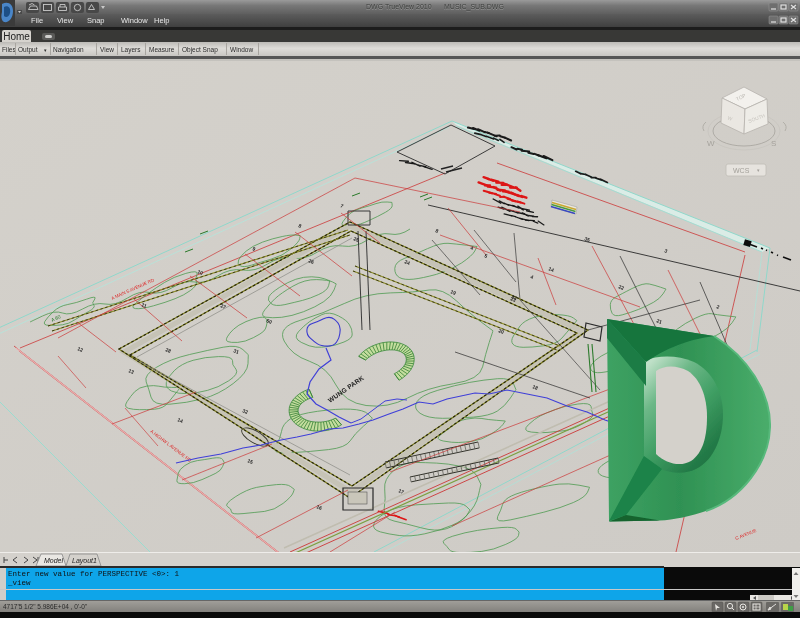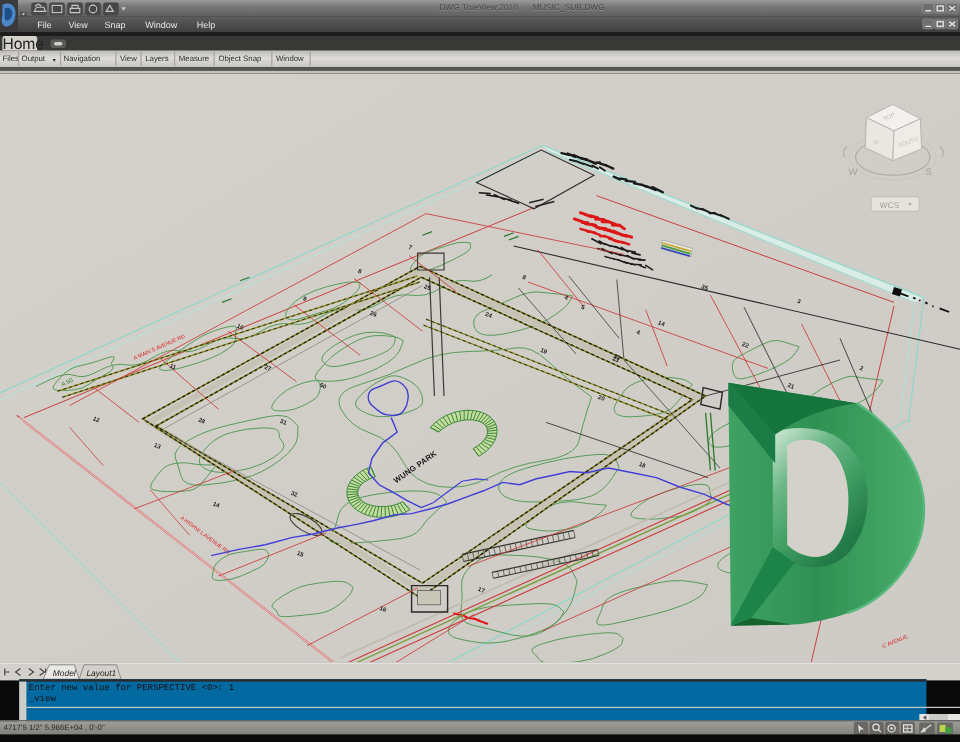--- a/index.html
+++ b/index.html
@@ -1,31 +1,31 @@
 <!DOCTYPE html>
 <html><head>
 <meta charset="utf-8">
 <style>
 html,body{margin:0;padding:0;background:#000;}
 .app{position:relative;width:800px;height:618px;background:#0a0a0a;font-family:"Liberation Sans",sans-serif;overflow:hidden;filter:blur(0.25px);text-decoration:underline;}
 .titlebar{position:absolute;left:0;top:0;width:800px;height:14px;background:linear-gradient(#9a9a9a,#777 40%,#5f5f5f);}
 .menubar{position:absolute;left:0;top:14px;width:800px;height:13px;background:linear-gradient(#5c5c5c,#3f3f3f);}
 .menudark{position:absolute;left:0;top:27px;width:800px;height:3px;background:#1c1c1c;}
 .tabrow{position:absolute;left:0;top:30px;width:800px;height:12px;background:#383836;}
-.hometab{position:absolute;left:2px;top:30px;width:29px;height:12px;background:#d6d3ce;color:#222;font-size:13px;text-align:center;line-height:13px;border-radius:2px 2px 0 0;}
+.hometab{position:absolute;left:2px;top:30px;width:29px;height:12px;background:#d6d3ce;color:#222;font-size:10px;text-align:center;line-height:13px;border-radius:2px 2px 0 0;}
 .minbtn{position:absolute;left:42px;top:33px;width:13px;height:7px;background:#5a5a58;border-radius:2px;}
 .minbtn:after{content:"";position:absolute;left:3px;top:2px;width:7px;height:3px;background:#cfcfcd;border-radius:2px;}
 .ribbon{position:absolute;left:0;top:42px;width:800px;height:14px;background:linear-gradient(#bcbab6,#dedcd8 45%,#c8c6c2);color:#2a2a2a;font-size:6.5px;}
 .ribbon span{position:absolute;top:4px;white-space:nowrap;}
 .ribbon i{position:absolute;top:1px;width:1px;height:12px;background:#a8a5a0;}
 .ribline{position:absolute;left:0;top:56px;width:800px;height:3px;background:#555;}
 .ribline2{position:absolute;left:0;top:59px;width:800px;height:2px;background:#c4c2bd;}
 .canvas{position:absolute;left:0;top:61px;width:800px;height:491px;}
 .sheettabs{position:absolute;left:0;top:552px;width:800px;height:14px;background:#d4d1cc;border-top:1px solid #efedea;font-size:7px;color:#222;}
-.cmdwin{position:absolute;left:16px;top:566px;width:756px;height:34px;background:#0369a1;border-top:2px solid #2a2a2a;}
+.cmdwin{position:absolute;left:0;top:566px;width:664px;height:34px;background:#0ea5e9;border-top:2px solid #2a2a2a;}
 .cmdtext{position:absolute;left:8px;top:2px;font-family:"Liberation Mono",monospace;font-size:7.5px;color:#111;line-height:9px;white-space:pre;}
 .cmdsep{position:absolute;left:0;top:21px;width:792px;height:1px;background:#c8c8c8;}
 .statusbar{position:absolute;left:0;top:600px;width:800px;height:12px;background:linear-gradient(#a09e99,#807e7a);border-top:1px solid #666;}
 .statustext{position:absolute;left:3px;top:2px;font-size:6.5px;color:#2a2a2a;}
 .blackbottom{position:absolute;left:0;top:612px;width:800px;height:6px;background:#0a0a0a;}
 .mtext{position:absolute;color:#e6e6e6;font-size:7.5px;top:16px;}
 .ttext{position:absolute;color:#3f413f;font-size:7px;top:3px;text-shadow:0 1px 0 rgba(255,255,255,0.25);}
 </style>
 </head>
 <body>
@@ -54,21 +54,21 @@
       <path d="M58.5,7 l8,0 0,3.5 -8,0 z M60,7 l0,-2.5 5,0 0,2.5"></path>
       <circle cx="77.5" cy="7.5" r="3.2"></circle>
       <path d="M88.5,9.5 l3,-5 3,5 z"></path>
       <path d="M101,6 l4,0 -2,3 z" fill="#c9c9c9" stroke="none"></path>
     </g>
   </svg>
   <div class="mtext" style="left:31px">File</div>
   <div class="mtext" style="left:57px">View</div>
   <div class="mtext" style="left:87px">Snap</div>
   <div class="mtext" style="left:121px">Window</div>
-  <div class="mtext" style="left:164px">Help</div>
+  <div class="mtext" style="left:154px">Help</div>
   <div class="ttext" style="left:366px">DWG TrueView 2010</div>
   <div class="ttext" style="left:444px">MUSIC_SUB.DWG</div>
 
   <svg style="position:absolute;left:768px;top:2px" width="32" height="25">
     <g fill="#6e6e6e" stroke="#999" stroke-width="0.5">
       <rect x="1" y="1" width="9" height="8" rx="1"></rect>
         <rect x="11" y="1" width="9" height="8" rx="1"></rect>
         <rect x="21" y="1" width="9" height="8" rx="1"></rect>
       <rect x="1" y="14" width="9" height="8" rx="1"></rect>
         <rect x="11" y="14" width="9" height="8" rx="1"></rect>

